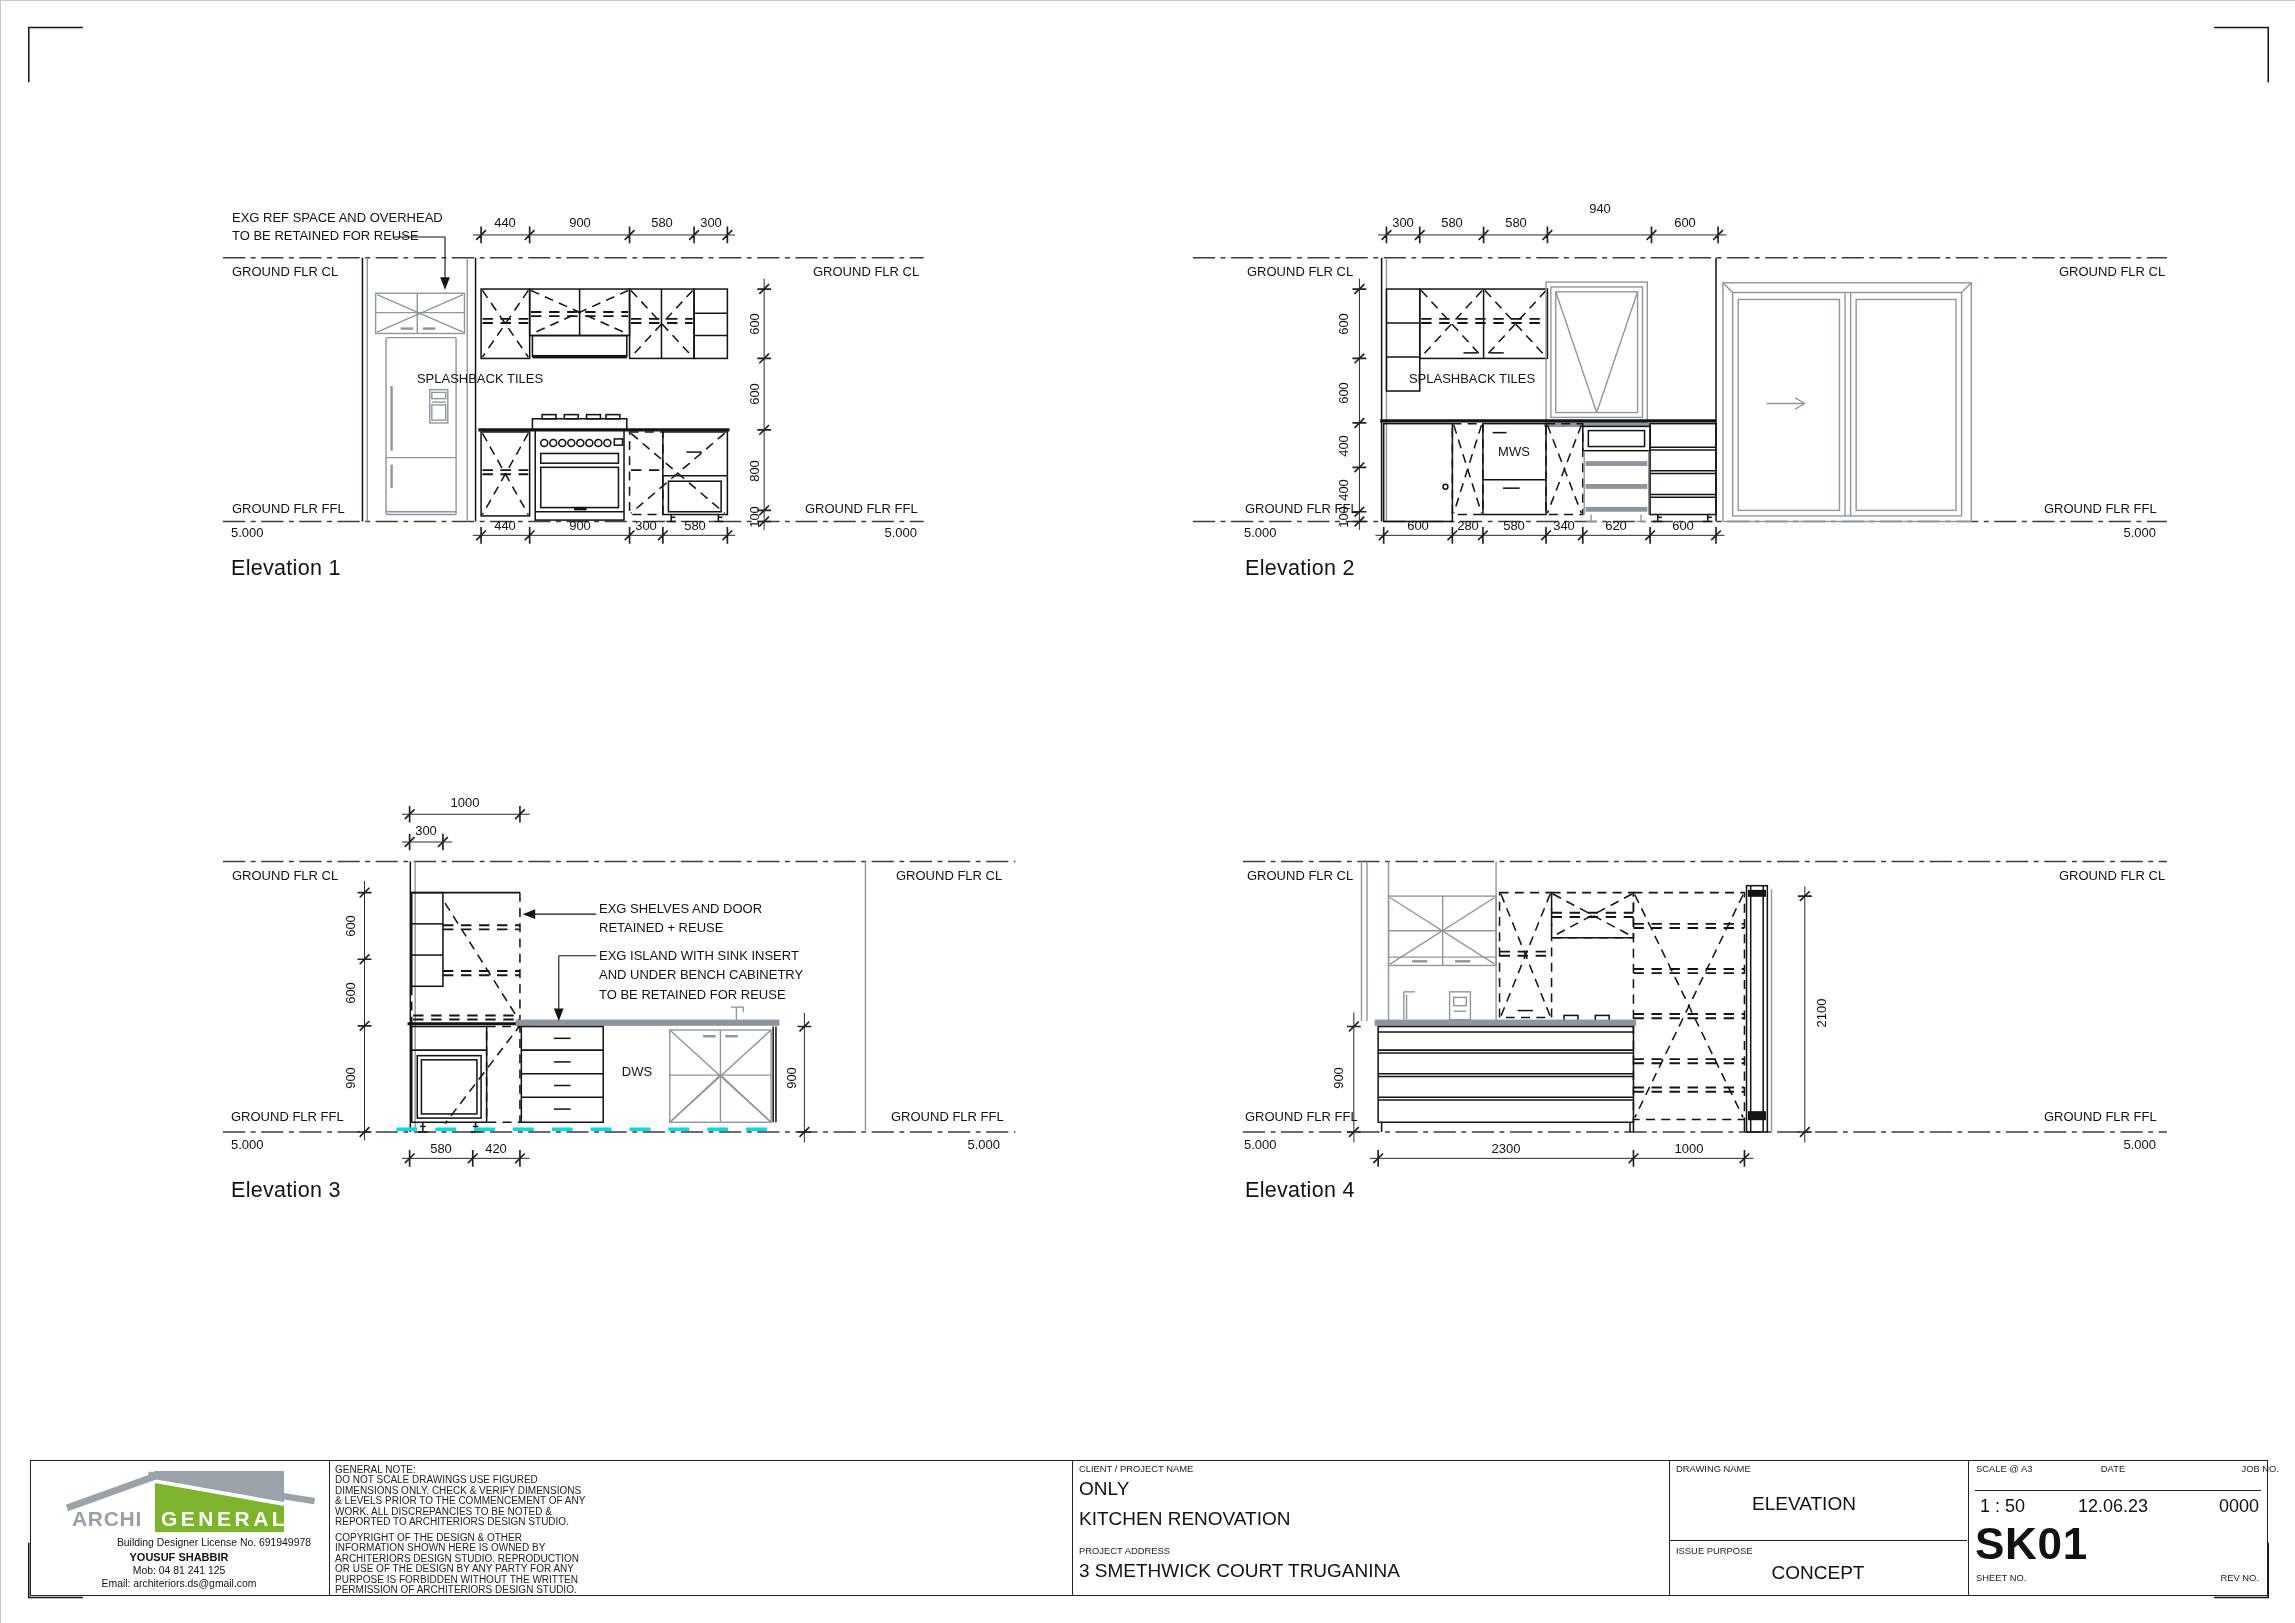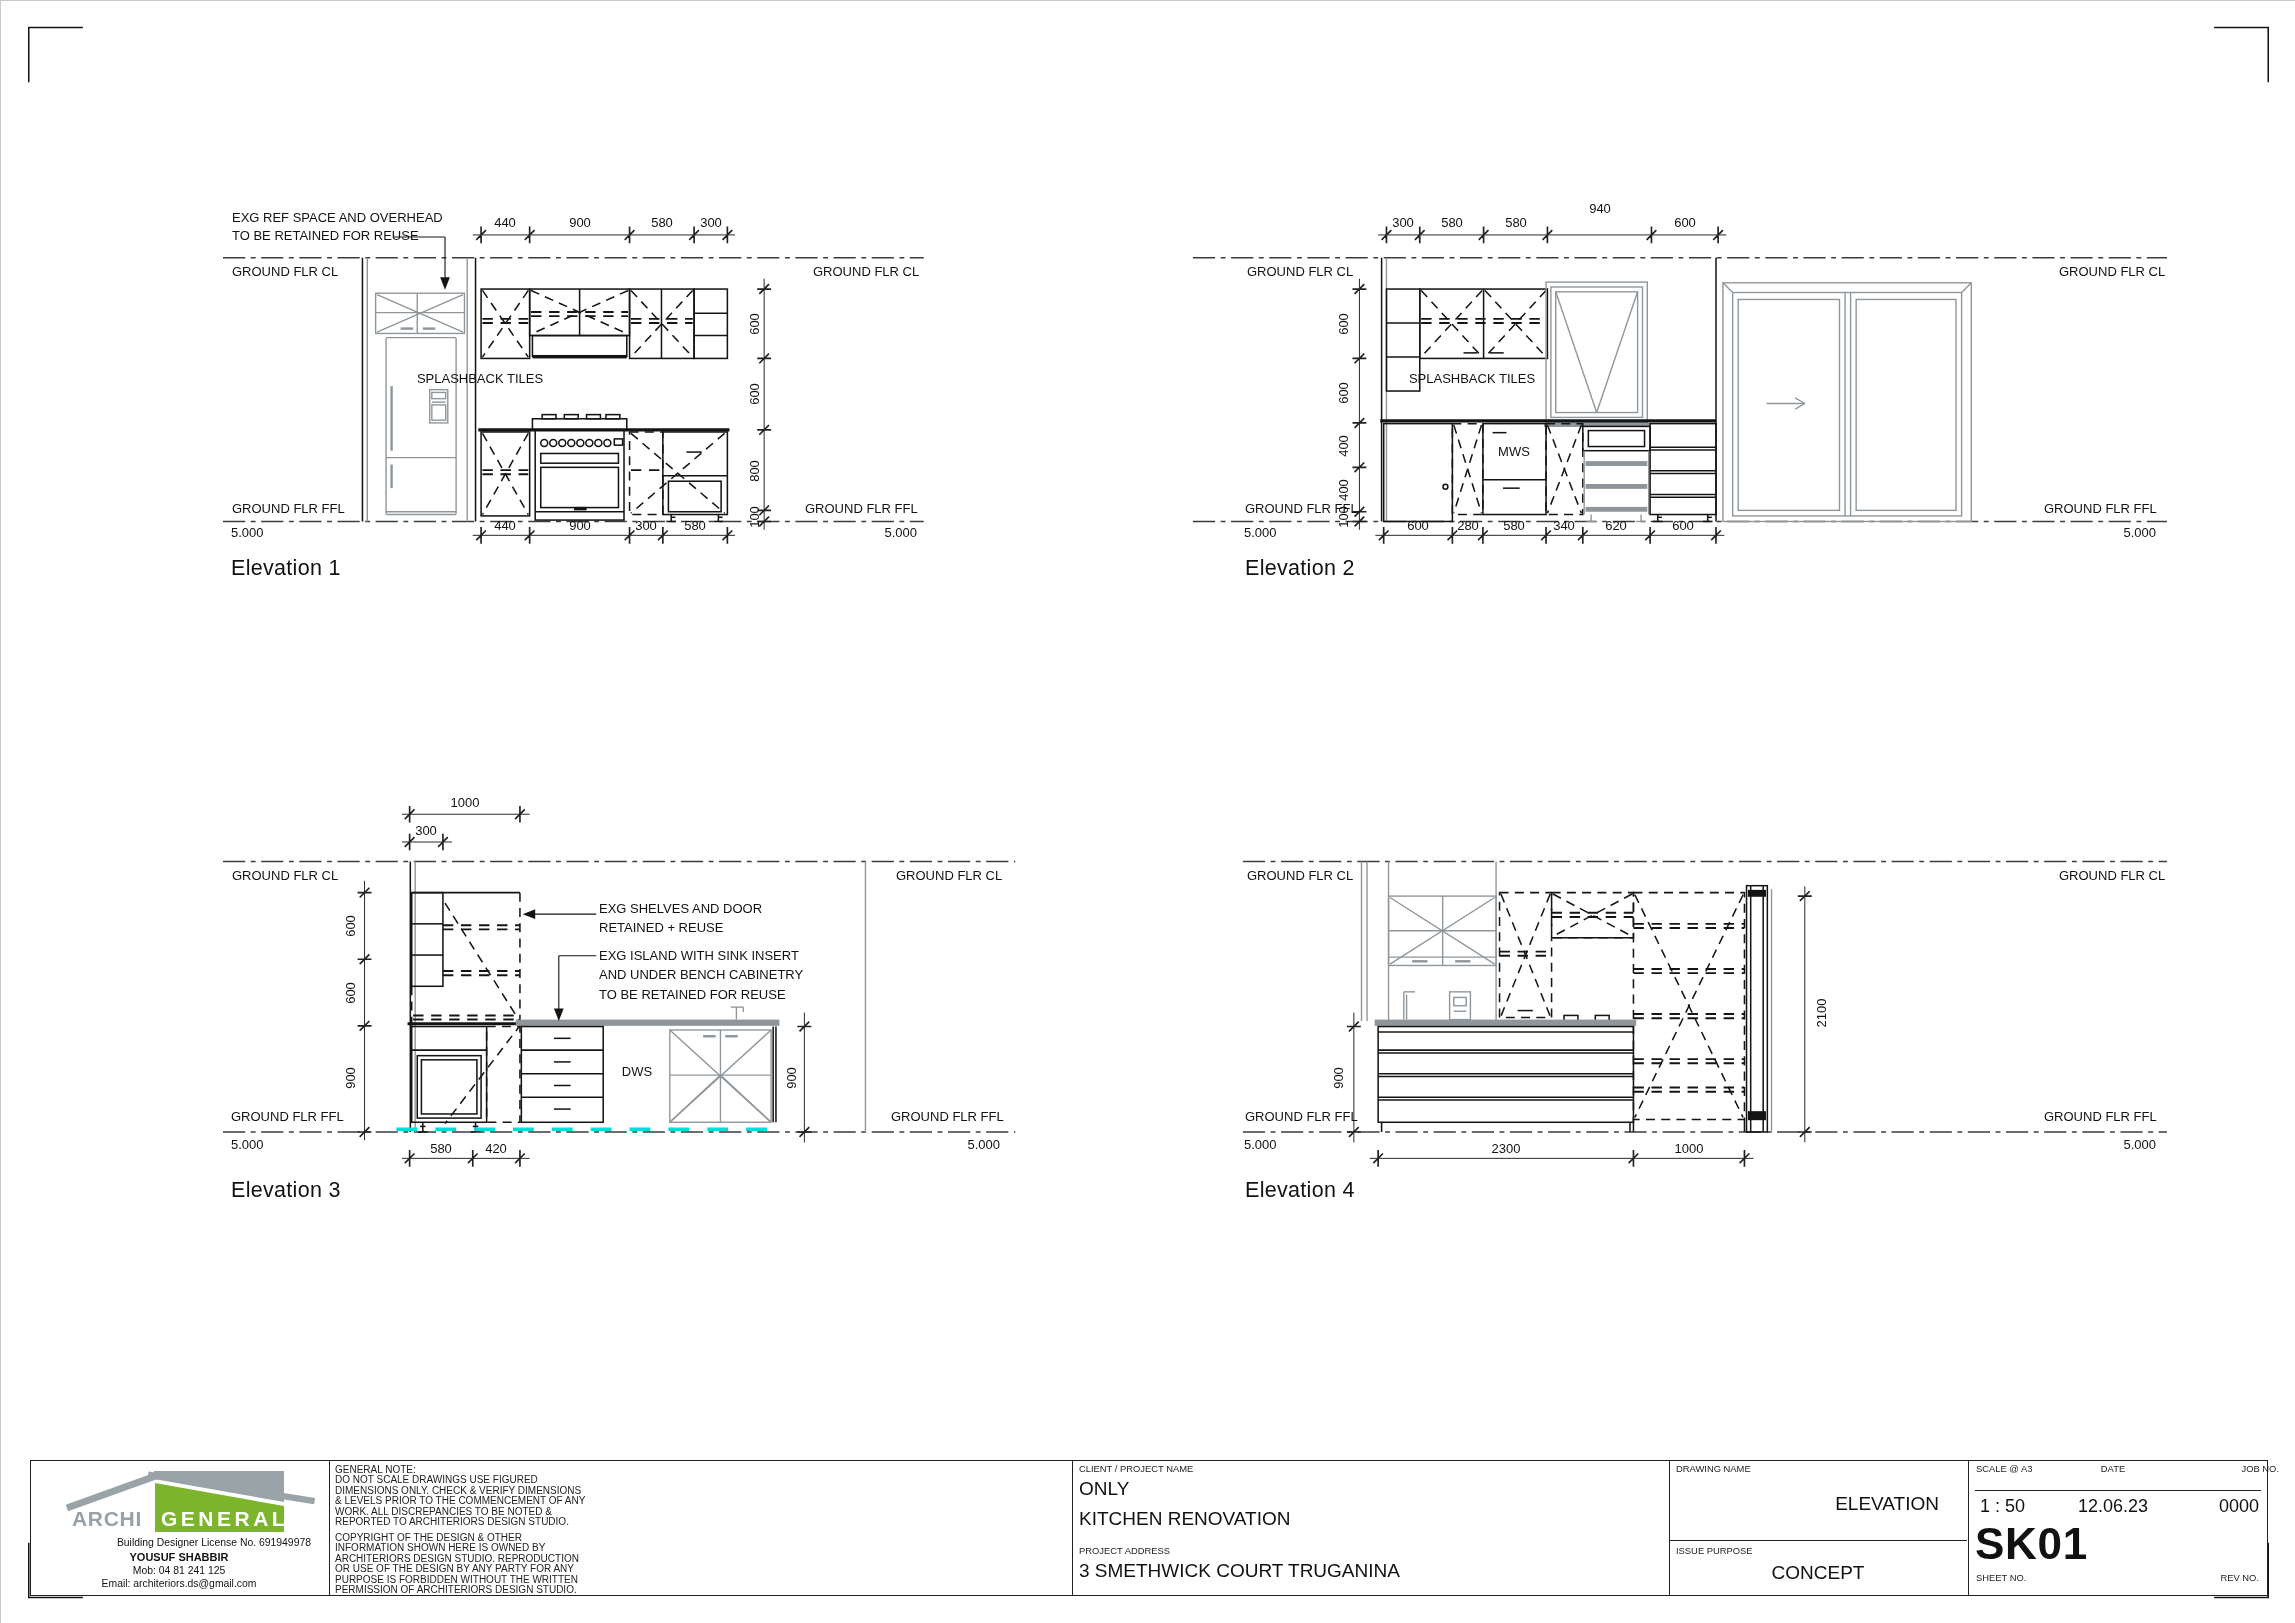--- a/index.html
+++ b/index.html
@@ -538,21 +538,21 @@
       <div>PERMISSION OF ARCHITERIORS DESIGN STUDIO.</div>
     </div>
 
 <div class="t tb-sm" style="left:1078px;top:1463px;">CLIENT / PROJECT NAME</div>
 <div class="t tb-big" style="left:1078px;top:1477px;">ONLY</div>
 <div class="t tb-big" style="left:1078px;top:1507px;">KITCHEN RENOVATION</div>
 <div class="t tb-sm" style="left:1078px;top:1545px;">PROJECT ADDRESS</div>
 <div class="t tb-big" style="left:1078px;top:1559px;">3 SMETHWICK COURT TRUGANINA</div>
 
 <div class="t tb-sm" style="left:1675px;top:1463px;">DRAWING NAME</div>
-<div class="t tb-big" style="left:1668px;top:1492px;width:270px;text-align:right;">ELEVATION</div>
+<div class="t tb-big" style="left:1668px;top:1492px;width:270px;text-align:center;">ELEVATION</div>
 <div class="t tb-sm" style="left:1675px;top:1545px;">ISSUE PURPOSE</div>
 <div class="t tb-big" style="left:1668px;top:1561px;width:298px;text-align:center;">CONCEPT</div>
 
 <div class="t tb-sm" style="left:1975px;top:1463px;">SCALE @ A3</div>
 <div class="t tb-sm ctr" style="left:2112px;top:1463px;">DATE</div>
 <div class="t tb-sm ra" style="left:2258px;top:1463px;margin-left:20px;">JOB NO.</div>
 <div class="t tb-val" style="left:1979px;top:1495px;">1 : 50</div>
 <div class="t tb-val ctr" style="left:2112px;top:1495px;">12.06.23</div>
 <div class="t tb-val ra" style="left:2258px;top:1495px;">0000</div>
 <div class="t tb-sk" style="left:1974px;top:1518px;">SK01</div>

